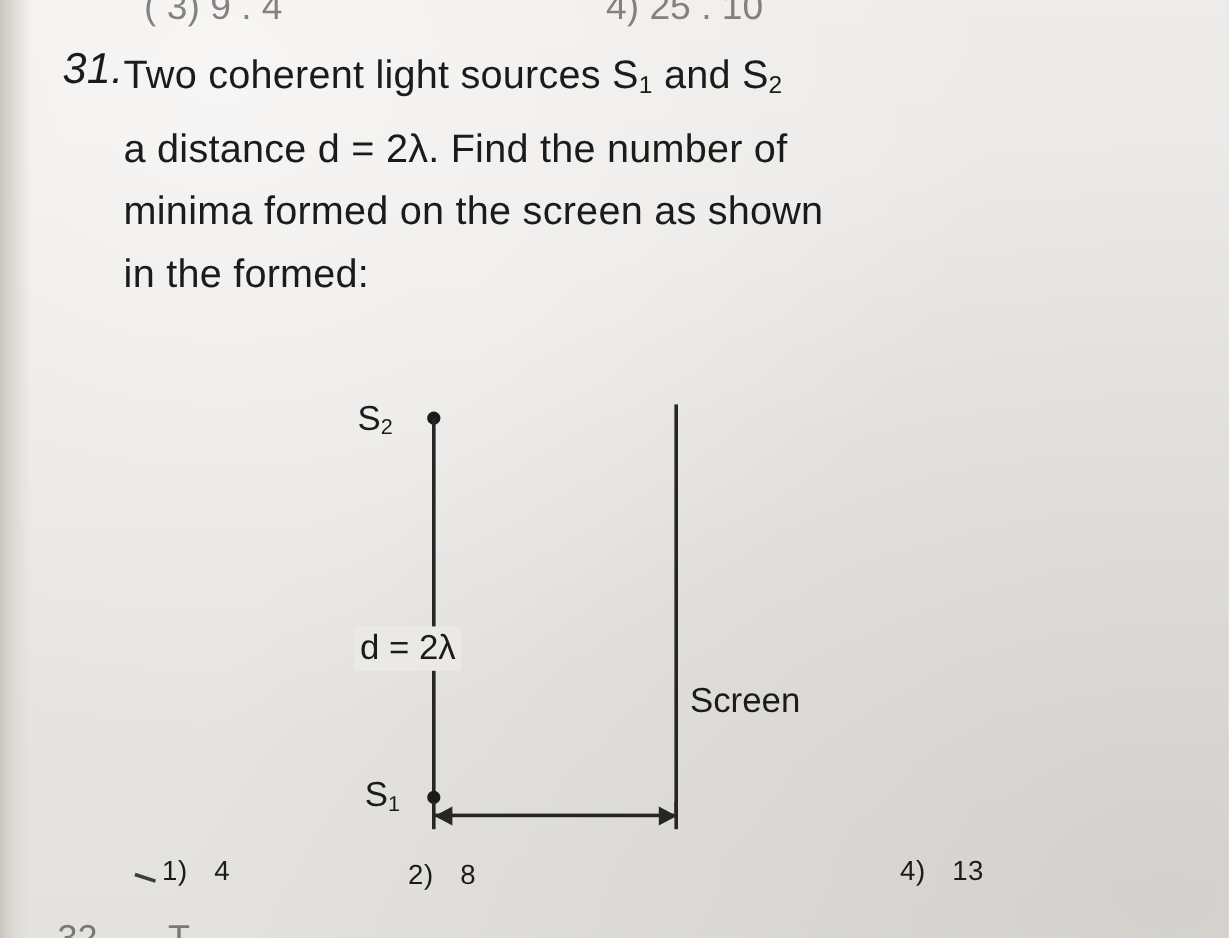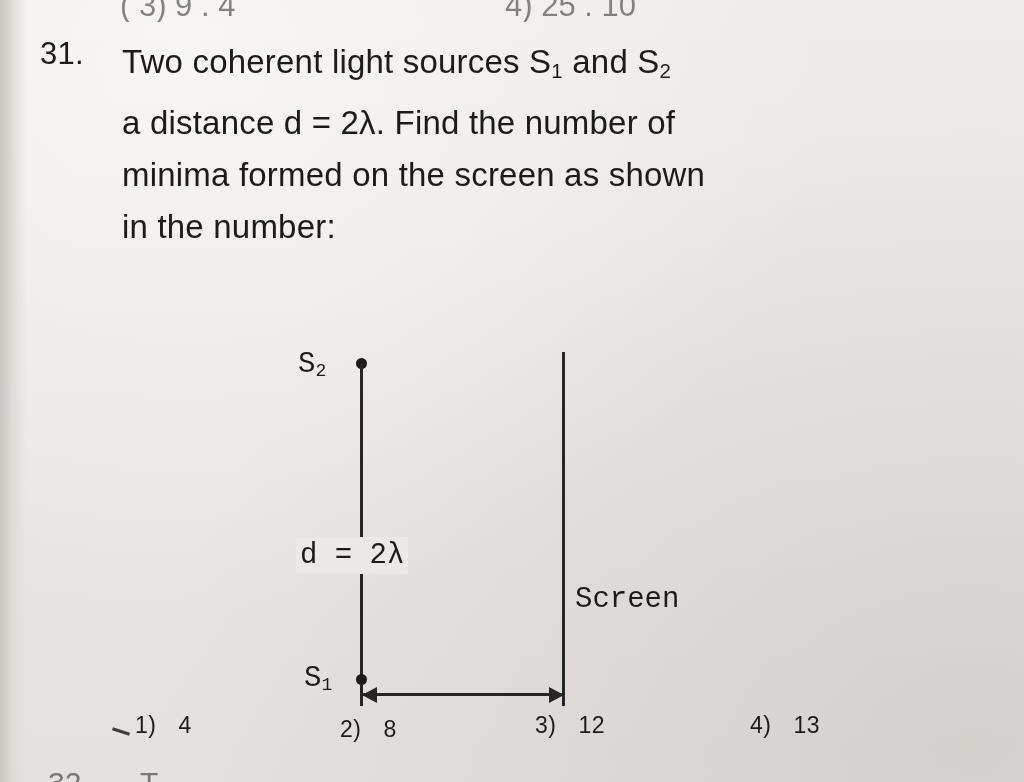--- a/index.html
+++ b/index.html
@@ -69,46 +69,46 @@
 
   
   .question {
     position: absolute;
     top: 36px;
     left: 40px;
     width: 940px;
   }
   .q-number {
     position: absolute;
-    left: 0;
+    left: 12px;
     top: 0;
-    font-size: 31px;
+    font-size: 36px;
     letter-spacing: 0.3px;
+    font-style: italic;
   }
   .q-text {
-    margin-left: 82px;
+    margin-left: 63px;
     font-size: 33px;
     line-height: 52px;
     letter-spacing: 0.2px;
     width: 835px;
   }
   .q-text .ln { display: block; white-space: nowrap; }
   sub {
     font-size: 0.62em;
     vertical-align: -0.22em;
   }
 
   
   .figure {
     position: absolute;
     left: 290px;
-    top: 340px;
+    top: 325px;
     width: 430px;
     height: 375px;
-    font-family: Liberation Mono, monospace;
   }
   .lbl {
     position: absolute;
     font-size: 29px;
     white-space: nowrap;
   }
   .dot {
     position: absolute;
     width: 11px;
     height: 11px;
@@ -177,21 +177,21 @@
     <span class="tc1">( 3)  9 . 4</span>
     <span class="tc2">4)  25 . 10</span>
   </div>
 
   <div class="question">
     <div class="q-number">31.</div>
     <div class="q-text">
       <span class="ln">Two coherent light sources S<sub>1</sub> and S<sub>2</sub></span>
       <span class="ln">a distance d = 2λ. Find the number of</span>
       <span class="ln">minima formed on the screen as shown</span>
-      <span class="ln">in the number:</span>
+      <span class="ln">in the formed:</span>
     </div>
   </div>
 
   <div class="figure">
 
     <div class="lbl" style="left:8px; top:8px;">
       S<sub>2</sub>
     </div>
     <div class="dot" style="left:66px; top:18px;"></div>
 
@@ -218,23 +218,20 @@
     <div class="tick"></div>
 
     <div class="opt" style="left:135px; top:0;">
       <span class="num">1)</span><span>4</span>
     </div>
 
     <div class="opt" style="left:340px; top:4px;">
       <span class="num">2)</span><span>8</span>
     </div>
 
-    <div class="opt" style="left:535px; top:0;">
-      <span class="num">3)</span><span>12</span>
-    </div>
 
     <div class="opt" style="left:750px; top:0;">
       <span class="num">4)</span><span>13</span>
     </div>
   </div>
 
   <div class="bottom-crop">
     <span class="bc1">32.</span>
     <span class="bc2">T</span>
   </div>

